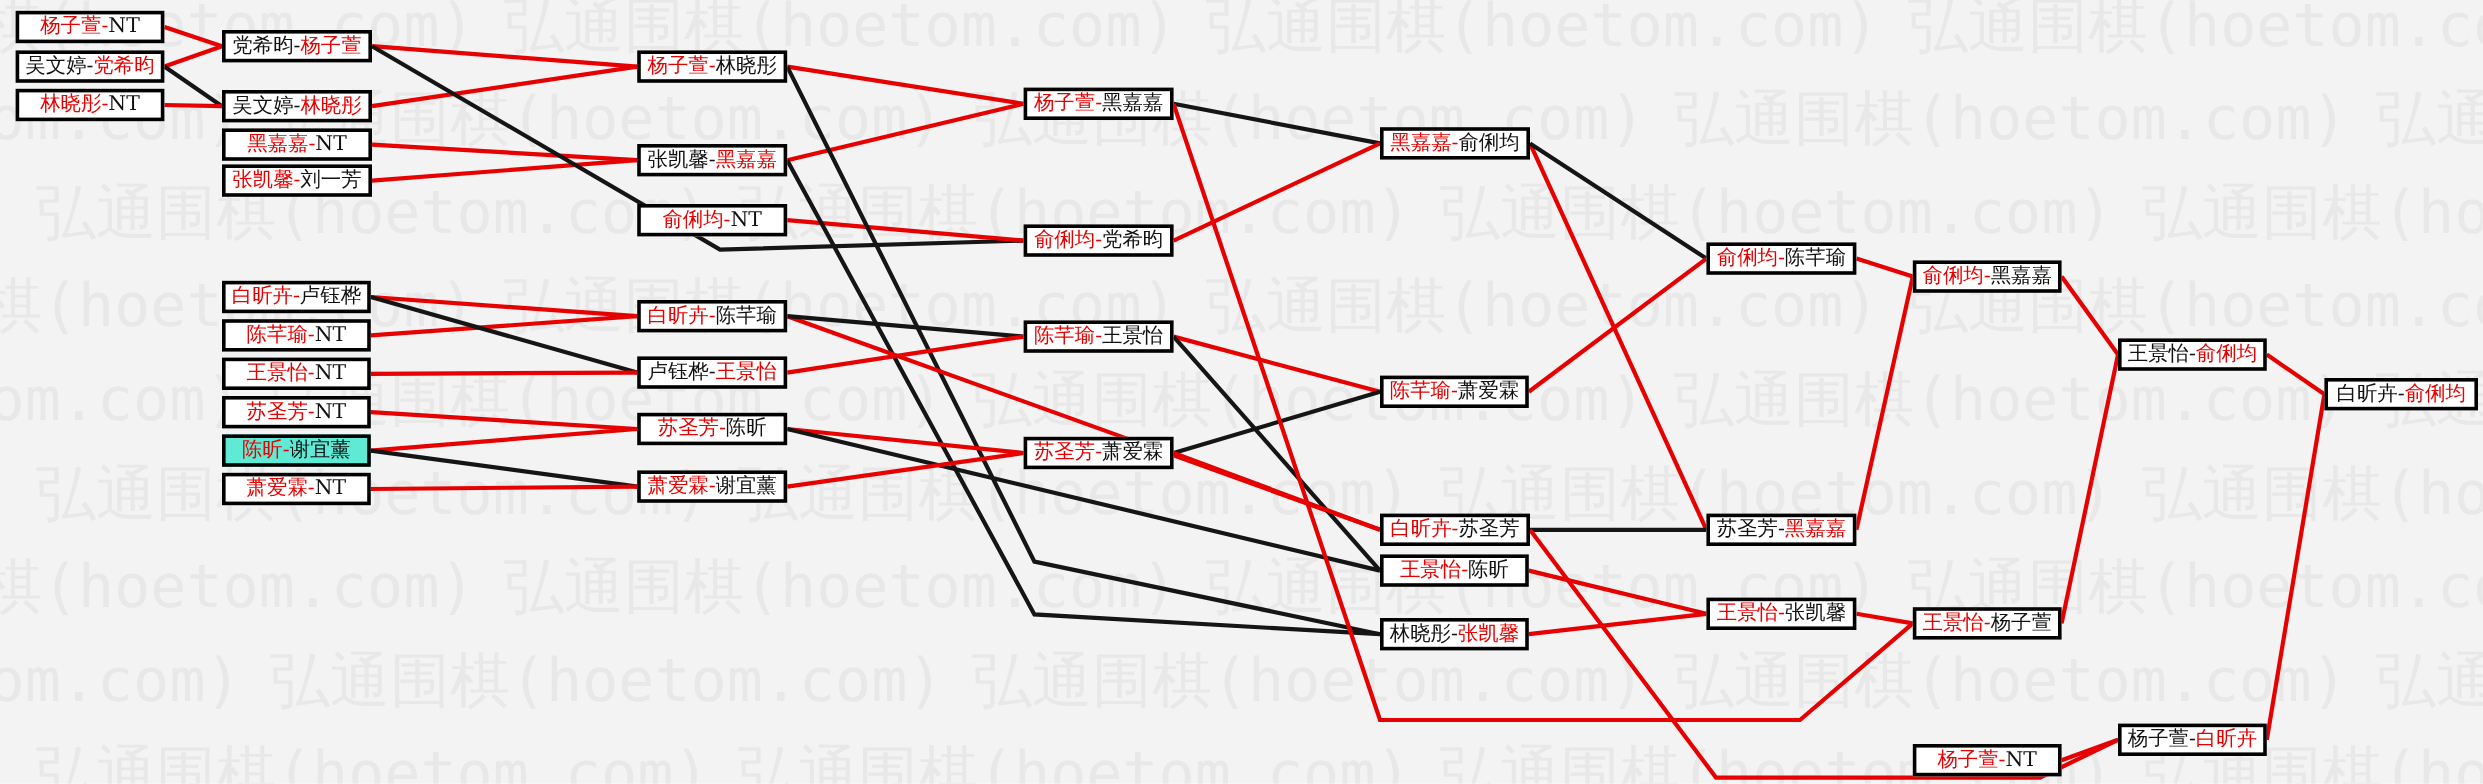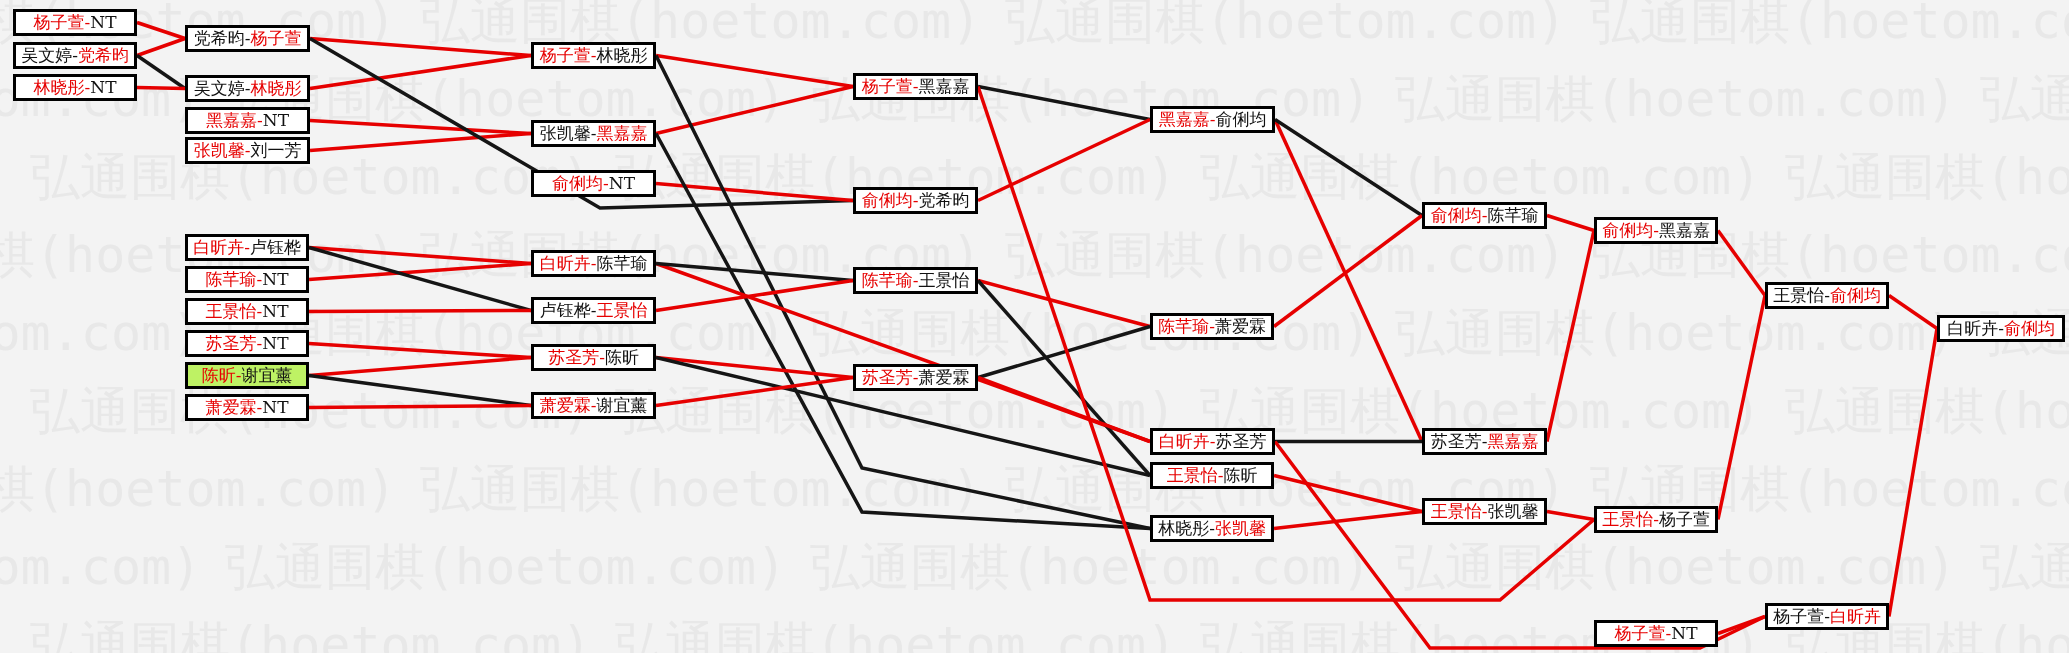--- a/index.html
+++ b/index.html
@@ -153,21 +153,21 @@
         <span style="color: rgb(17, 17, 17);">NT</span>
       </div>
       <div class="node" style="left: 185px; top: 298px; width: 124px; height: 27px; border-color: rgb(0, 0, 0); background: rgb(255, 255, 255);">
         <span style="color: rgb(230, 0, 0);">王景怡-</span>
         <span style="color: rgb(17, 17, 17);">NT</span>
       </div>
       <div class="node" style="left: 185px; top: 330px; width: 124px; height: 27px; border-color: rgb(0, 0, 0); background: rgb(255, 255, 255);">
         <span style="color: rgb(230, 0, 0);">苏圣芳-</span>
         <span style="color: rgb(17, 17, 17);">NT</span>
       </div>
-      <div class="node" style="left: 185px; top: 362px; width: 124px; height: 27px; border-color: rgb(0, 0, 0); background: #bef264;">
+      <div class="node" style="left: 185px; top: 362px; width: 124px; height: 27px; border-color: rgb(0, 0, 0); background: #5eead4;">
         <span style="color: rgb(230, 0, 0);">陈昕-</span>
         <span style="color: rgb(17, 17, 17);">谢宜薰</span>
       </div>
       <div class="node" style="left: 185px; top: 394px; width: 124px; height: 27px; border-color: rgb(0, 0, 0); background: rgb(255, 255, 255);">
         <span style="color: rgb(230, 0, 0);">萧爱霖-</span>
         <span style="color: rgb(17, 17, 17);">NT</span>
       </div>
       <div class="node" style="left: 531px; top: 42px; width: 125px; height: 27px; border-color: rgb(0, 0, 0); background: rgb(255, 255, 255);">
         <span style="color: rgb(230, 0, 0);">杨子萱-</span>
         <span style="color: rgb(17, 17, 17);">林晓彤</span>

